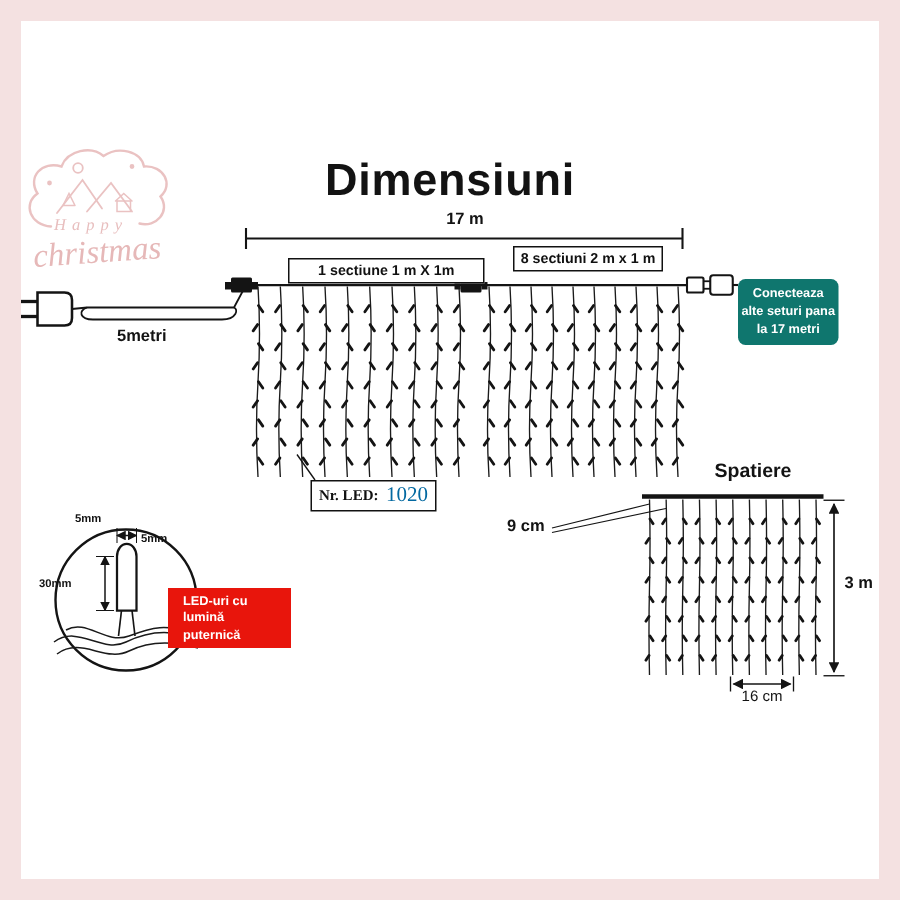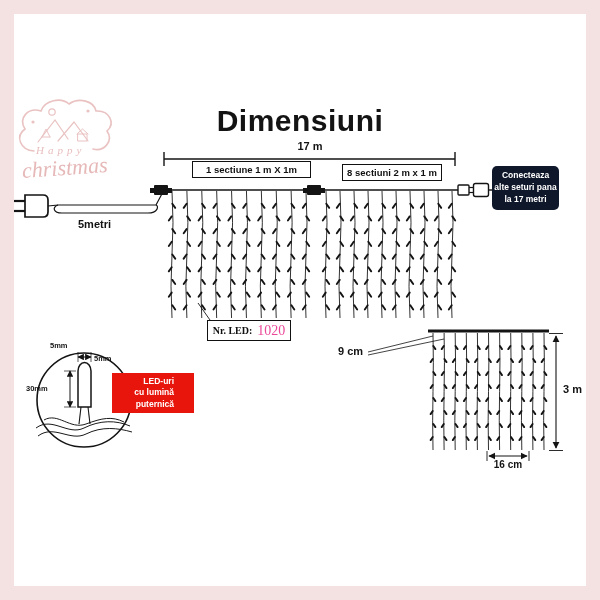--- a/index.html
+++ b/index.html
@@ -6,40 +6,40 @@
   html,body{width:600px;height:600px}
   body{font-family:"Liberation Sans",sans-serif;background:#fff}
   .stage{position:relative;width:600px;height:600px;background:#f4e1e1;overflow:hidden}
   .canvas{position:absolute;left:14px;top:14px;right:14px;bottom:14px;background:#fff}
   .art{position:absolute;left:0;top:0;width:600px;height:600px}
   .lbl{position:absolute;color:#131313}
   #title{left:0;top:104px;width:600px;text-align:center;font-size:30px;font-weight:700;letter-spacing:.5px}
   #lbl-17m{left:280px;top:140px;width:60px;text-align:center;font-size:11px;font-weight:700}
   .section-box{position:absolute;border:1.6px solid #111;background:#fff;font-size:9.5px;font-weight:700;
     text-align:center;padding:2px 2px;white-space:nowrap;color:#111}
-  #box-a{left:192px;top:161px;width:119px}
+  #box-a{left:192px;top:172px;width:131px}
   #box-b{left:342px;top:164px;width:100px}
   #lbl-5m{left:78px;top:218px;width:70px;font-size:11px;font-weight:700}
   .red-fill{background:#e8150c;color:#fff}
   #connect-box{position:absolute;left:492px;top:166px;width:67px;min-height:40px;border-radius:5px;
     font-size:8.5px;font-weight:600;line-height:1.4;text-align:center;white-space:pre-line;padding:4px 2px}
   #nrled-box{position:absolute;left:207px;top:320px;width:84px;height:21px;border:1.6px solid #111;background:#fff;
     display:flex;align-items:center;justify-content:center;gap:5px}
   #nrled-label{font-family:"Liberation Serif",serif;font-size:10px;font-weight:700;color:#111}
-  #nrled-value{font-family:"Liberation Serif",serif;font-size:14px;color:#ec4899}
+  #nrled-value{font-family:"Liberation Serif",serif;font-size:14px;color:#0369a1}
   #lbl-marimea{left:26px;top:324px;font-size:13.5px;font-weight:700}
   #lbl-5mm-top{left:50px;top:341px;font-size:7.5px;font-weight:600}
   #lbl-5mm-side{left:94px;top:354px;font-size:7.5px;font-weight:600}
   #lbl-30mm{left:26px;top:384px;font-size:7.5px;font-weight:600}
-  #led-callout{position:absolute;left:112px;top:373px;width:82px;font-size:8.5px;font-weight:600;line-height:1.35;
-    text-align:right;white-space:pre-line;padding:3px 20px}
+  #led-callout{position:absolute;left:112px;top:392px;width:82px;font-size:8.5px;font-weight:600;line-height:1.35;
+    text-align:left;white-space:pre-line;padding:3px 10px}
   #lbl-spatiere{left:452px;top:306px;width:100px;text-align:center;font-size:13px;font-weight:700}
   #lbl-9cm{left:338px;top:345px;font-size:11px;font-weight:700}
   #lbl-1m{left:563px;top:383px;font-size:11px;font-weight:700}
-  #lbl-16cm{left:482px;top:459px;width:52px;text-align:center;font-size:10px;font-weight:700}
+  #lbl-16cm{left:482px;top:459px;width:52px;text-align:center;font-size:10px;font-weight:400}
   #footnote{left:8px;top:481px;width:584px;text-align:center;font-size:11.5px;font-weight:700;white-space:nowrap}
   #logo-happy{left:36px;top:144px;font-family:"Liberation Serif",serif;font-style:italic;font-size:11px;
     color:#e8bebe;letter-spacing:4px}
   #logo-christmas{left:22px;top:155px;font-family:"Liberation Serif",serif;font-style:italic;font-size:22px;
     color:#e6b8b8;transform:rotate(-4deg)}
 </style>
 </head>
 <body>
 
 <div class="stage" style="background: rgb(244, 225, 225);">
@@ -453,32 +453,33 @@
   <div class="lbl" id="logo-christmas">christmas</div>
 
   <div class="lbl" id="title">Dimensiuni</div>
   <div class="lbl" id="lbl-17m">17 m</div>
 
   <div class="section-box" id="box-a">1 sectiune 1 m X 1m</div>
   <div class="section-box" id="box-b">8 sectiuni 2 m x 1 m</div>
 
   <div class="lbl" id="lbl-5m">5metri</div>
 
-  <div class="red-fill" id="connect-box" style="background: #0f172a;">Conecteaza
+  <div class="red-fill" id="connect-box" style="background: #0f766e; margin-top: 20px;">Conecteaza
 alte seturi pana
 la 17 metri</div>
 
   <div id="nrled-box">
     <span id="nrled-label">Nr. LED:</span>
     <span id="nrled-value">1020</span>
   </div>
 
   <div class="lbl" id="lbl-5mm-top">5mm</div>
   <div class="lbl" id="lbl-5mm-side">5mm</div>
   <div class="lbl" id="lbl-30mm">30mm</div>
   <div class="red-fill" id="led-callout" style="background: rgb(232, 21, 12);">LED-uri cu lumină
 puternică</div>
 
+  <div class="lbl" id="lbl-spatiere">Spatiere</div>
   <div class="lbl" id="lbl-9cm">9 cm</div>
   <div class="lbl" id="lbl-1m">3 m</div>
   <div class="lbl" id="lbl-16cm">16 cm</div>
 
 </div>
 
 </body></html>

